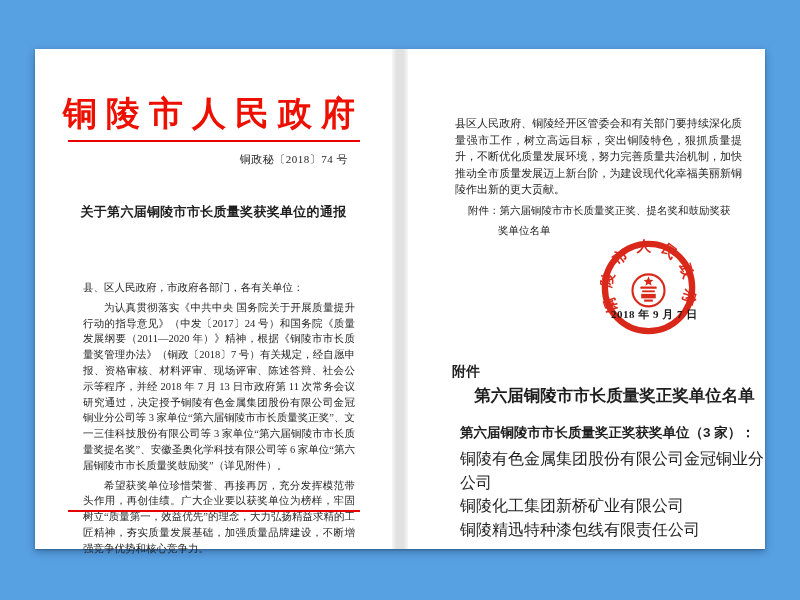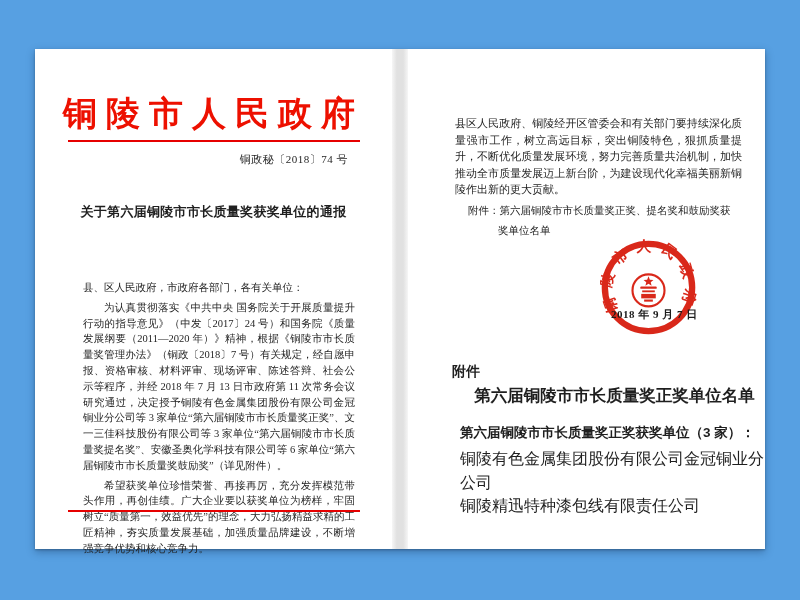--- a/index.html
+++ b/index.html
@@ -124,17 +124,18 @@
         </g>
       </svg>
     </div>
     <div class="seal-date">2018 年 9 月 7 日</div>
 
     <div class="appendix-heading">附件</div>
     <div class="appendix-title">第六届铜陵市市长质量奖正奖单位名单</div>
     <div class="appendix-category">第六届铜陵市市长质量奖正奖获奖单位（3 家）：</div>
     <ul class="winner-list">
       <li>铜陵有色金属集团股份有限公司金冠铜业分公司</li>
+      <li>铜陵化工集团新桥矿业有限公司</li>
       <li>铜陵精迅特种漆包线有限责任公司</li>
     </ul>
   </div>
 
 </div>
 
 </body></html>

